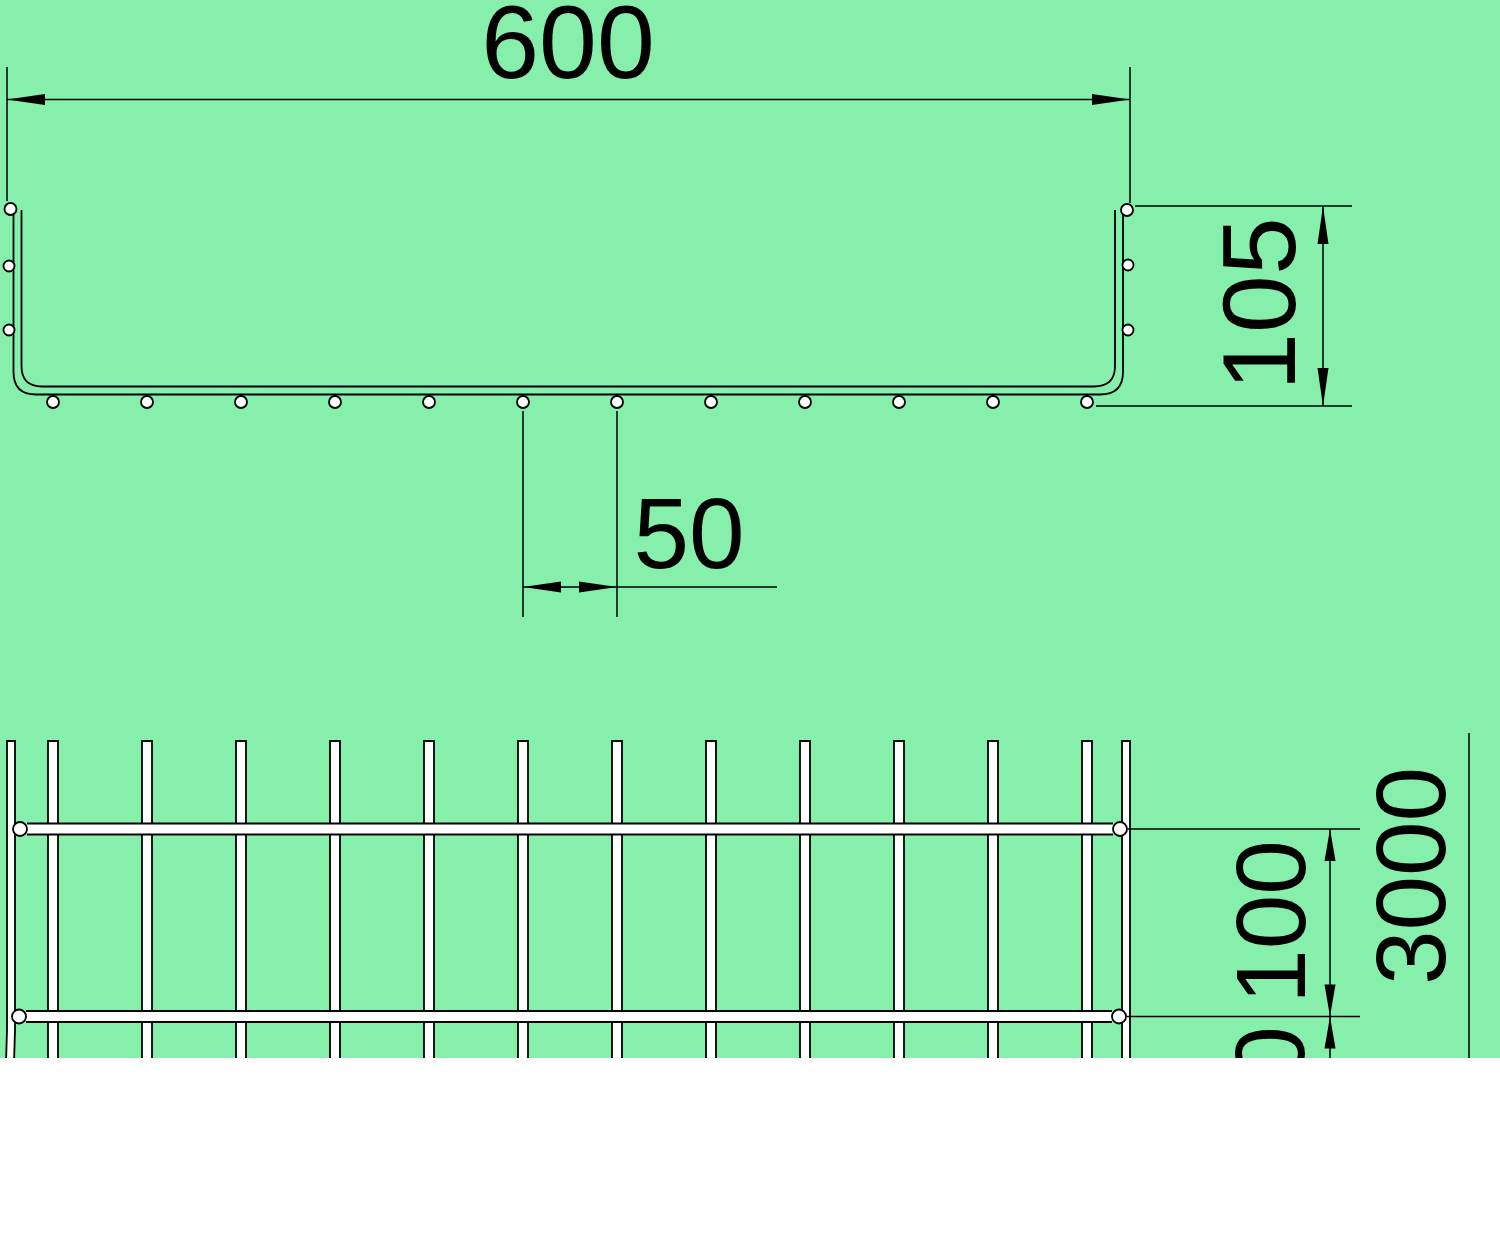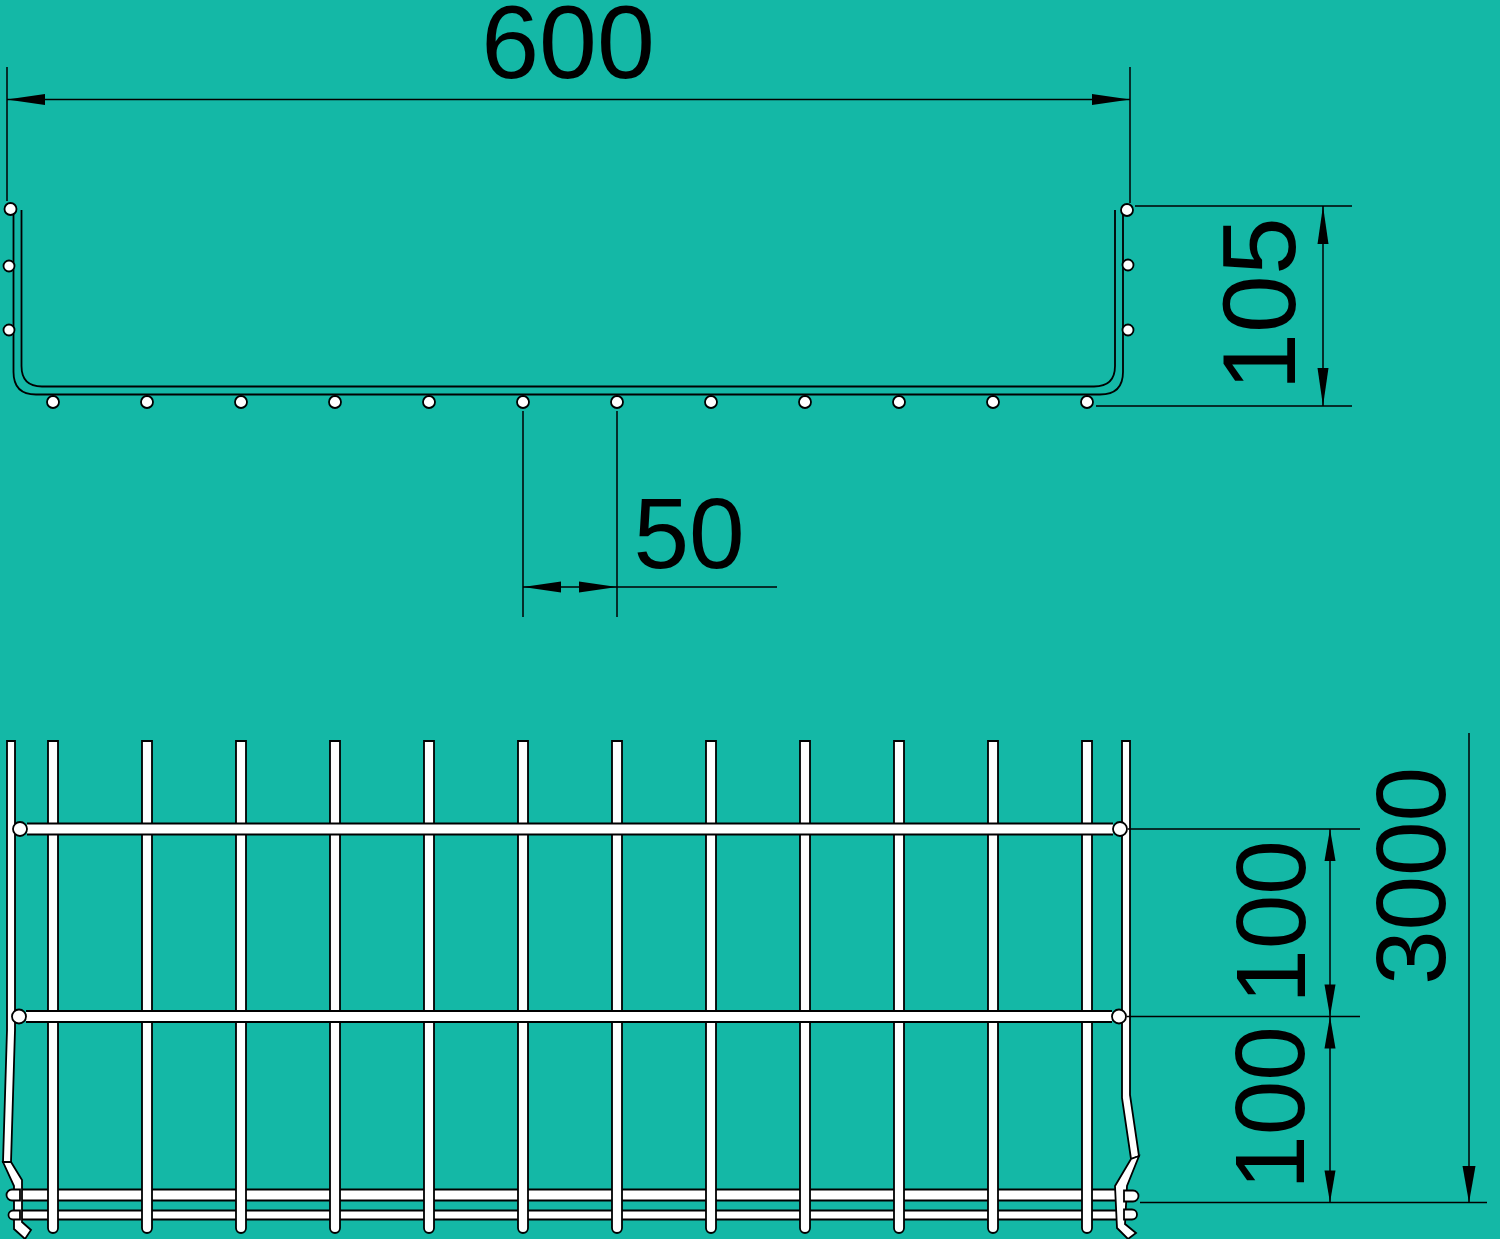--- a/index.html
+++ b/index.html
@@ -1,20 +1,20 @@
 <!DOCTYPE html>
 <html><head>
 <meta charset="utf-8">
 <style>
   html, body { margin: 0; padding: 0; background: #ffffff; }
   .canvas {
     position: relative;
     width: 1500px;
-    height: 1239px;
-    background: #14b8a6;
+    height: 1058px;
+    background: #86efac;
     overflow: hidden;
     font-family: "Liberation Sans", sans-serif;
     text-decoration: underline;
   }
   svg { position: absolute; left: 0; top: 0; }
   .draw   { stroke: #000000; stroke-width: 1.8; fill: none; }
   .drawf  { stroke: #000000; stroke-width: 1.8; fill: #ffffff; }
   .dim    { stroke: #000000; stroke-width: 1.5; fill: none; }
   .arrow  { fill: #000000; stroke: none; }
   .whitefill { fill: #ffffff; stroke: none; }

